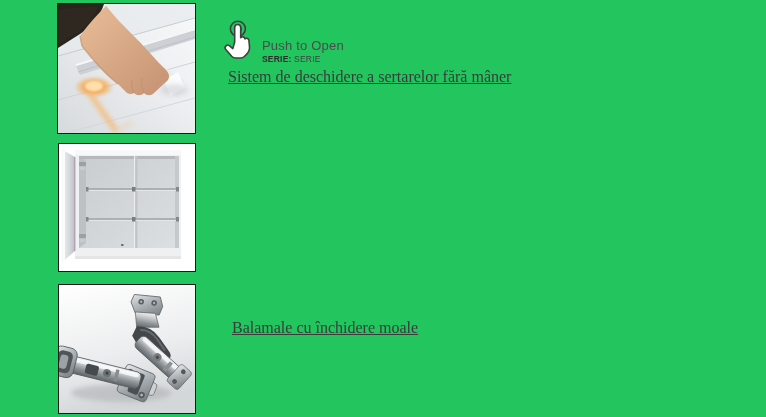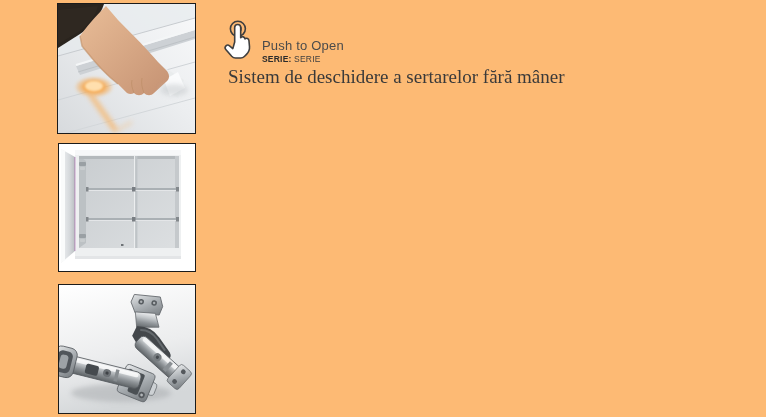--- a/index.html
+++ b/index.html
@@ -1,28 +1,28 @@
 <!DOCTYPE html>
 <html><head>
 <meta charset="utf-8">
 <style>
   html,body{margin:0;padding:0;background:#ffffff;}
-  .page{position:relative;width:766px;height:417px;background:#fdba74;overflow:hidden;
+  .page{position:relative;width:766px;height:417px;background:#22c55e;overflow:hidden;
         font-family:"Liberation Serif","DejaVu Serif",serif;}
   .photo{position:absolute;border:1px solid #1b1b1b;background:#fff;box-sizing:border-box;}
   .photo svg{display:block;}
   #fig1{left:57px;top:3px;width:139px;height:131px;}
   #fig2{left:58px;top:143px;width:138px;height:129px;}
   #fig3{left:58px;top:284px;width:138px;height:130px;}
   .tap-icon{position:absolute;left:221px;top:19px;width:30px;height:44px;}
   .badge{position:absolute;left:262px;top:38px;font-family:"Liberation Sans","DejaVu Sans",sans-serif;}
   .badge-title{font-size:13px;line-height:16px;color:#4b4b4b;letter-spacing:.2px;}
   .badge-serie{font-size:8.5px;line-height:11px;color:#3f3f3f;letter-spacing:.2px;}
   .badge-serie .lbl{font-weight:bold;color:#2c2c2c;text-align:center;}
-  .desc{position:absolute;color:#3a3a3a;font-size:19px;line-height:19px;font-weight:500;}
+  .desc{position:absolute;color:#3a3a3a;font-size:16px;line-height:19px;font-weight:500;text-decoration:underline;}
   #desc1{left:228px;top:67px;white-space:nowrap;}
   #desc2{left:229px;top:166px;width:316px;}
   #desc3{left:232px;top:318px;white-space:nowrap;}
 </style>
 </head>
 <body>
 
 <div class="page">
 
   <div class="photo" id="fig1">
@@ -210,14 +210,15 @@
           <circle cx="50" cy="18.5" r="1.6" fill="#3f4347"></circle>
         <rect x="58" y="12.5" width="3.5" height="12" fill="#878c90"></rect>
         <rect x="-6" y="3" width="23" height="30" rx="7" fill="url(#met2)" stroke="#565b5f" stroke-width="0.8"></rect>
         <rect x="-2" y="7" width="15" height="22" rx="5" fill="#50555a"></rect>
         <rect x="1" y="11" width="8" height="14" rx="3" fill="#9da2a6"></rect>
         <path d="M-6,26 l-10,14" stroke="#9ba0a4" stroke-width="3" stroke-linecap="round"></path>
       </g>
     </svg>
   </div>
 
+  <div class="desc" id="desc3">Balamale cu închidere moale</div>
 
 </div>
 
 </body></html>

